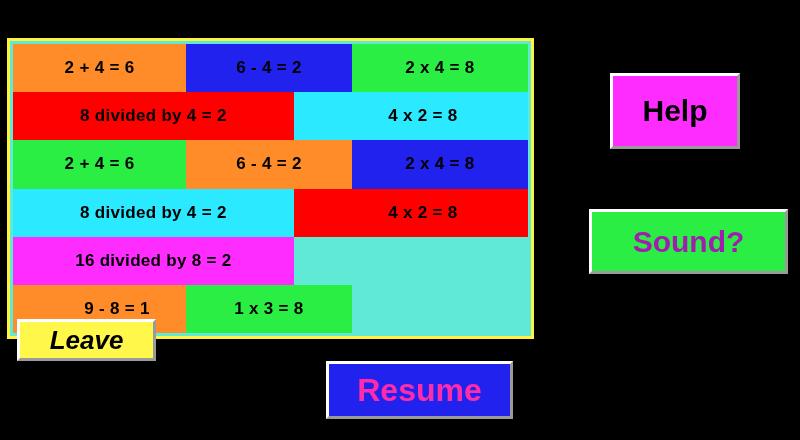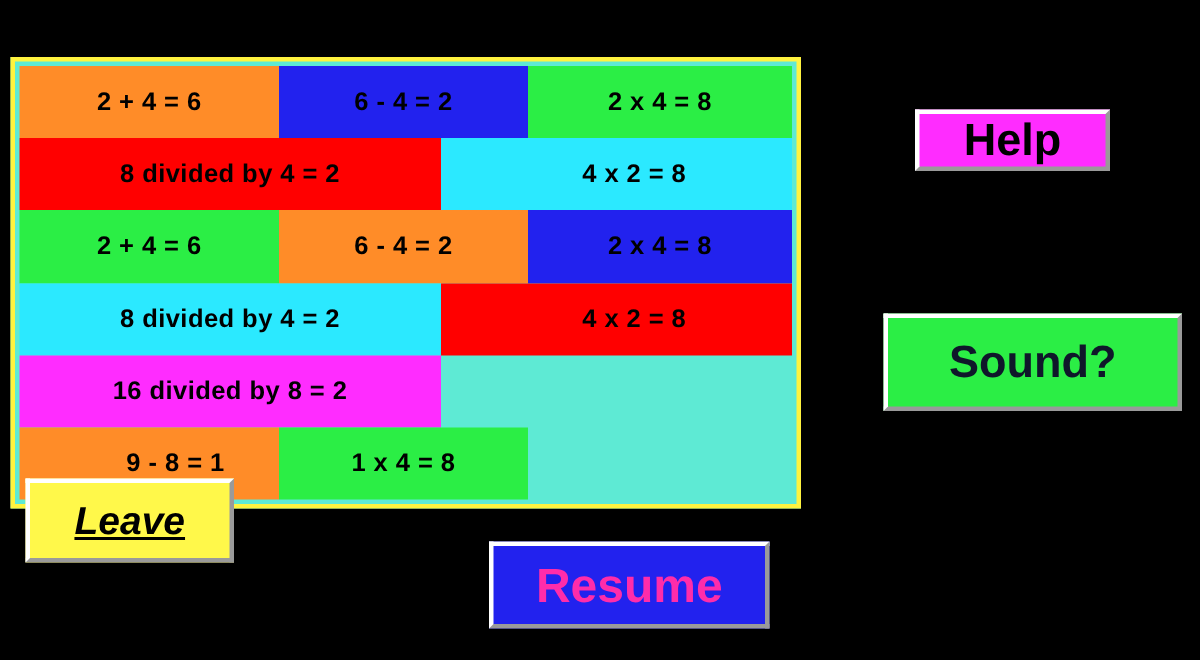--- a/index.html
+++ b/index.html
@@ -72,40 +72,39 @@
     font-weight: bold;
     white-space: nowrap;
     border-style: solid;
     border-width: 3px;
     border-top-color: #FFFFFF;
     border-left-color: #FFFFFF;
     border-right-color: #9A9A9A;
     border-bottom-color: #9A9A9A;
   }
   #btn-help {
-    left: 610px; top: 73px; width: 130px; height: 41px;
+    left: 610px; top: 73px; width: 130px; height: 76px;
     background: #FF2CFF;
     color: #000000;
     font-size: 30px;
     text-align: center;
   }
   #btn-sound {
     left: 589px; top: 209px; width: 199px; height: 65px;
     background: #2BEE45;
     color: #000000;
     font-size: 30px;
   }
   #btn-leave {
-    left: 17px; top: 319px; width: 139px; height: 56px;
+    left: 17px; top: 319px; width: 139px; height: 42px;
     background: #FFF84A;
     color: #000000;
     font-size: 26px;
     font-style: italic;
     font-family: "Liberation Sans", sans-serif;
-    text-decoration: underline;
   }
   #btn-resume {
     left: 326px; top: 361px; width: 187px; height: 58px;
     background: #2222EE;
     color: #FF2CAA;
     font-size: 32px;
   }
 </style>
 </head>
 <body style="background: rgb(0, 0, 0);">
@@ -128,30 +127,30 @@
       </div>
       <div class="fact-row row-2">
         <div class="fact-cell" style="background: rgb(43, 233, 255);">8 divided by 4 = 2</div>
         <div class="fact-cell" style="background: rgb(255, 0, 0);">4 x 2 = 8</div>
       </div>
       <div class="fact-row row-2">
         <div class="fact-cell" style="background: rgb(255, 44, 255);">16 divided by 8 = 2</div>
       </div>
       <div class="fact-row row-3">
         <div class="fact-cell" style="background: rgb(255, 140, 40); padding-left: 35px;">9 - 8 = 1</div>
-        <div class="fact-cell" style="background: rgb(43, 238, 69);">1 x 4 = 8</div>
+        <div class="fact-cell" style="background: rgb(43, 238, 69);">1 x 3 = 8</div>
       </div>
     </div>
 </div>
 
 <div class="btn" id="btn-help" style="background: rgb(255, 44, 255); color: rgb(0, 0, 0);">
   <span>Help</span>
 </div>
 
-<div class="btn" id="btn-sound" style="background: rgb(43, 238, 69); color: #0f172a;">
+<div class="btn" id="btn-sound" style="background: rgb(43, 238, 69); color: #a21caf;">
   <span>Sound?</span>
 </div>
 
 <div class="btn" id="btn-leave" style="background: rgb(255, 248, 74); color: rgb(0, 0, 0);">
   <span>Leave</span>
 </div>
 
 <div class="btn" id="btn-resume" style="background: rgb(34, 34, 238); color: rgb(255, 44, 170);">
   <span>Resume</span>
 </div>

